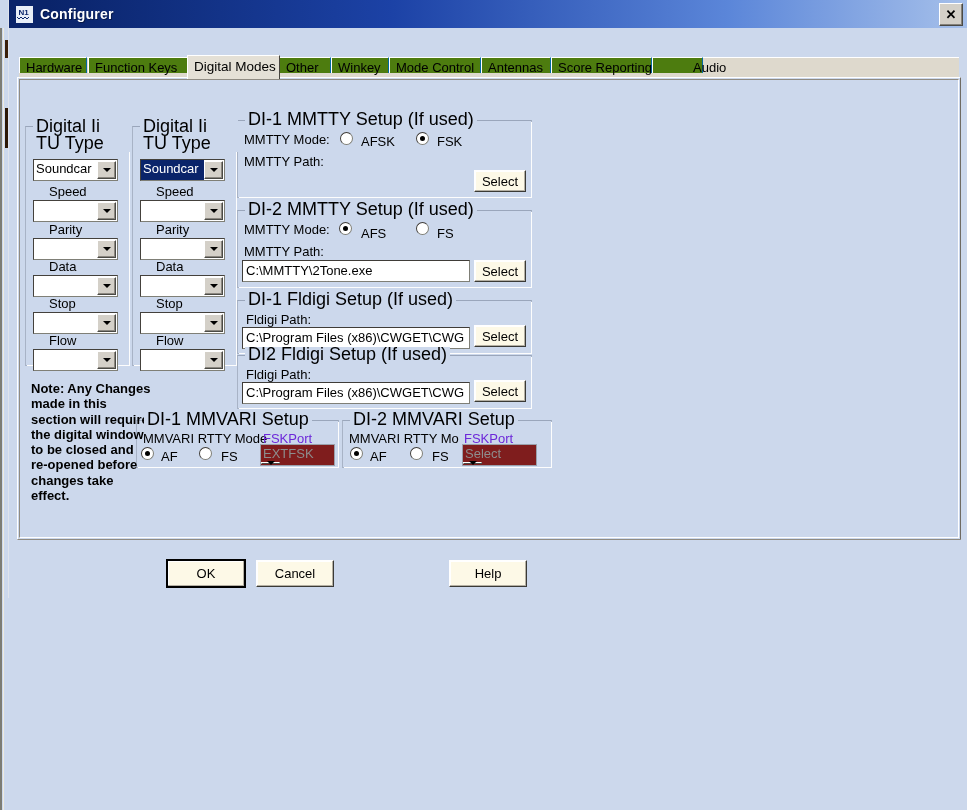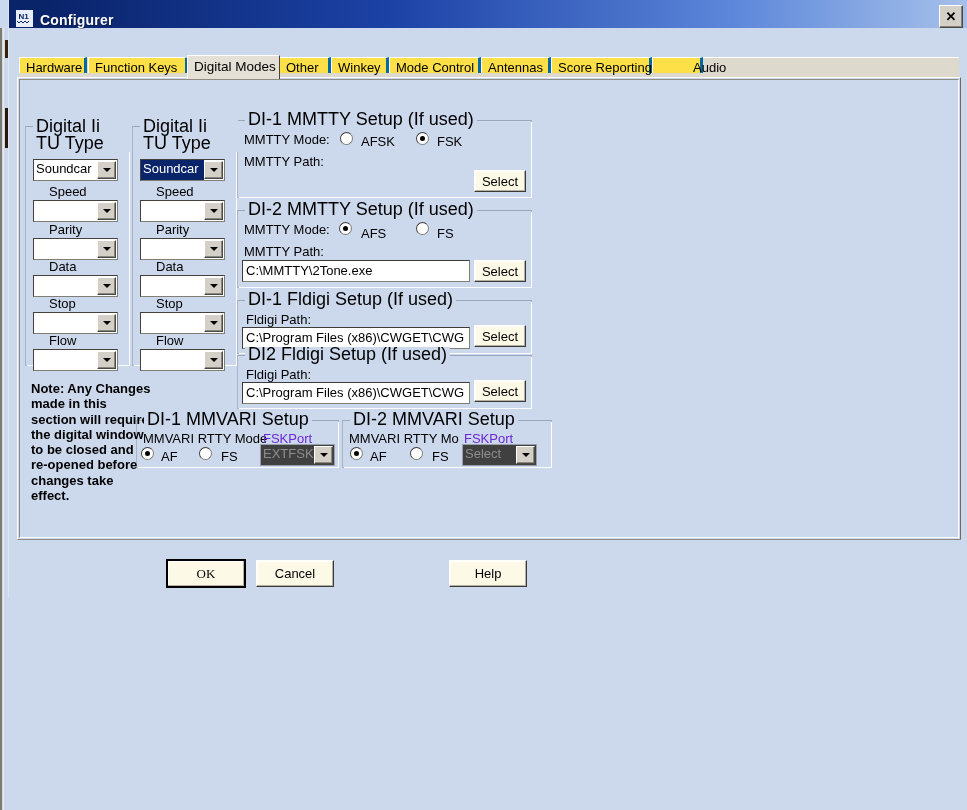--- a/index.html
+++ b/index.html
@@ -23,21 +23,21 @@
 
   
   .window{
     position:absolute;left:8px;top:0px;width:959px;height:598px;
     background:#ccd8ec;
     border-left:1px solid #dfe3ec;
   }
   .titlebar{
     position:absolute;left:0;top:0;width:959px;height:28px;
     background:linear-gradient(to right,#0a246a 0%,#0a246a 4%,#1c42a6 40%,#5b86d9 75%,#a6c0ea 100%);
-    display:flex;align-items:flex-end;
+    display:flex;align-items:center;
   }
   .app-icon{
     width:17px;height:17px;margin-left:6px;margin-right:6px;
     background:#e8eef7;border:1px solid #0a246a;
     position:relative;flex:none;
   }
   .app-icon svg{display:block;}
   .title-text{
     color:#fff;font-weight:bold;font-size:14px;letter-spacing:0.2px;
     text-shadow:1px 1px 0 rgba(0,0,0,.35);
@@ -53,24 +53,24 @@
     font-size:13px;font-weight:bold;line-height:1;color:#000;
     cursor:default;
   }
 
   
   .tabstrip{
     position:absolute;left:10px;top:55px;width:940px;height:22px;
   }
   .tab{
     position:absolute;top:2px;height:16px;
-    background:#fde047;
+    background:#4d7c0f;
     border-top:1px solid #fff;
     border-left:1px solid #fff;
-    border-right:3px solid #0369a1;
+    border-right:1px solid #0369a1;
     border-bottom:none;
     font-size:13px;line-height:19px;
     padding:0 6px;
     box-sizing:border-box;
     white-space:nowrap;
     cursor:default;
   }
   .tab.selected{
     top:0px;height:24px;line-height:22px;
     background:#e4e0d6;
@@ -142,21 +142,21 @@
     border-top:1px solid #fff;border-left:1px solid #fff;
     border-right:1px solid #4a4a45;border-bottom:1px solid #4a4a45;
     box-shadow:inset -1px -1px 0 #8b8780;
     position:relative;
   }
   .combo .cbtn:after{
     content:"";position:absolute;left:50%;top:50%;margin-left:-4px;margin-top:-2px;
     border-left:4px solid transparent;border-right:4px solid transparent;
     border-top:4px solid #000;
   }
-  .combo.disabled{background:#404040;border-color:#9aa0ab;}
+  .combo.disabled{background:#7f1d1d;border-color:#9aa0ab;flex-direction:column;}
   .combo.disabled .ctext{color:#8d8d8d;}
 
   .textbox{
     position:absolute;box-sizing:border-box;
     background:#fff;
     border:1px solid #7f7f76;
     border-top-color:#3f3c38;border-left-color:#3f3c38;
     font-size:13px;line-height:19px;
     padding-left:3px;overflow:hidden;white-space:nowrap;
   }
@@ -168,21 +168,20 @@
     border-right:1px solid #3a3a36;border-bottom:1px solid #3a3a36;
     box-shadow:inset -1px -1px 0 #b5b0a3, inset 1px 1px 0 #ffffff;
     text-align:center;font-size:13px;
     display:flex;align-items:center;justify-content:center;
     cursor:default;
   }
   .btn.default{
     border:1px solid #000;
     box-shadow:inset -1px -1px 0 #b5b0a3, inset 1px 1px 0 #ffffff,
                0 0 0 1px #000;
-    font-family:Liberation Serif, serif;
   }
 
   .radio{position:absolute;width:13px;height:13px;border-radius:50%;
     background:#fff;box-sizing:border-box;
     border:1px solid #7f7f76;border-top-color:#3f3c38;border-left-color:#3f3c38;
     cursor:default;}
   .radio.on:after{content:"";position:absolute;left:3px;top:3px;width:5px;height:5px;
     border-radius:50%;background:#000;}
 
   .note{

